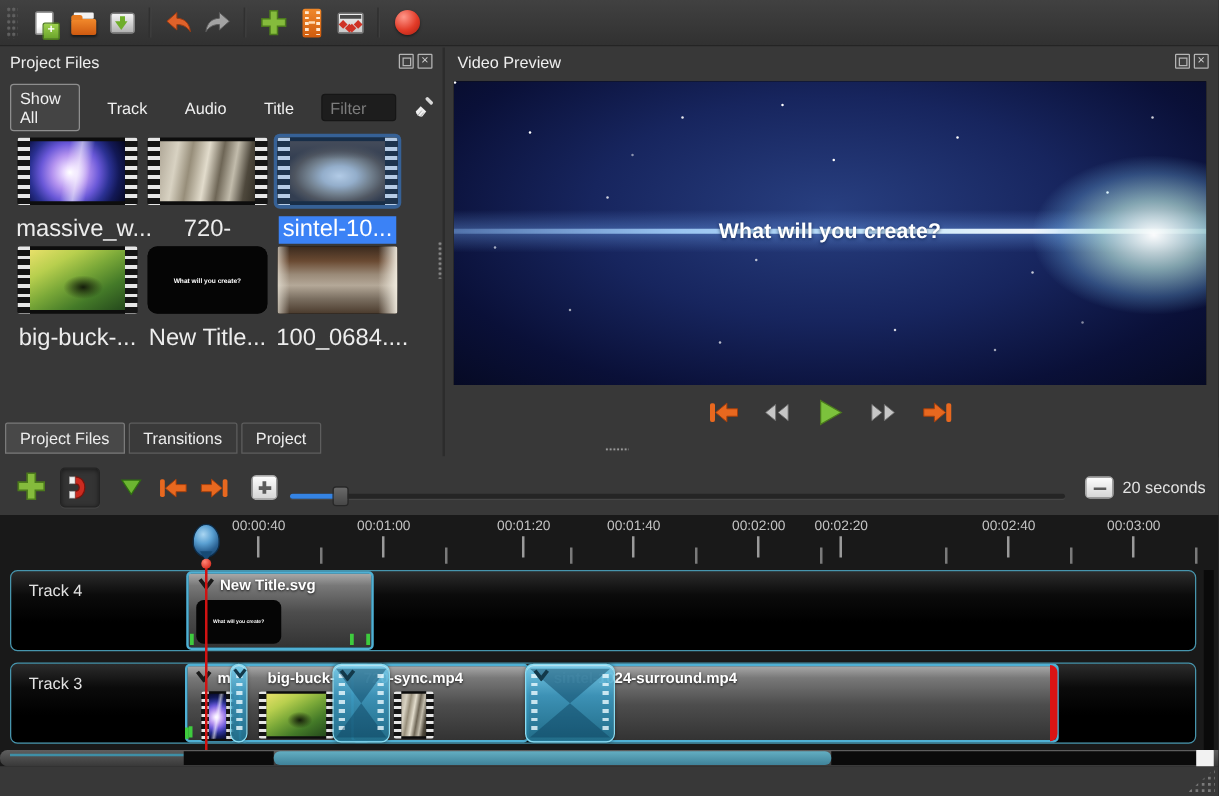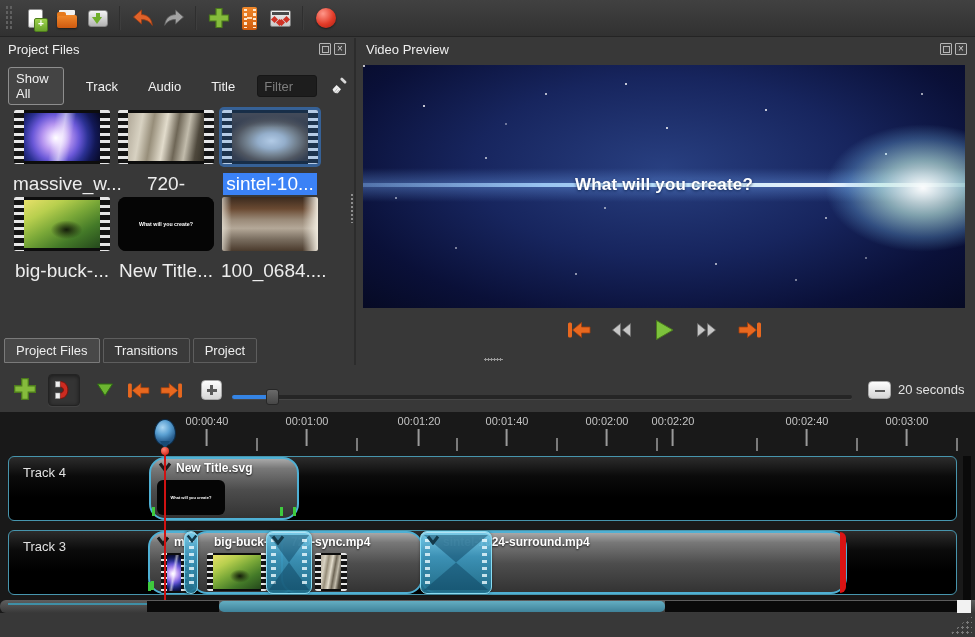--- a/index.html
+++ b/index.html
@@ -107,21 +107,21 @@
   .rlabel{font-size:11px;color:#c4c4c4;}
   .rtick{width:2px;height:17px;background:#9a9a9a;margin-top:2px;}
   .mtick{position:absolute;top:26px;width:2px;height:13px;background:#7a7a7a;transform:translateX(-50%);}
   .balloon{position:absolute;left:154px;top:7px;width:22px;height:27px;background:radial-gradient(circle at 38% 30%,#aad6f2 0%,#5aa0d2 35%,#2a6192 65%,#123d63 100%);border:1px solid #0d2c48;border-radius:50% 50% 50% 50%/54% 54% 46% 46%;z-index:7;}
   .balloon::after{content:"";position:absolute;left:50%;bottom:-9px;transform:translateX(-50%);border:5px solid transparent;border-top:8px solid #174a74;}
   .phdot{position:absolute;left:161px;top:35px;width:8px;height:8px;border-radius:50%;background:radial-gradient(circle at 35% 30%,#ff8575,#cc1408);z-index:8;}
   .phline{position:absolute;left:164px;top:38px;width:2px;height:162px;background:#d01212;z-index:6;}
 
   .track{position:absolute;left:8px;width:949px;height:65px;border:1px solid #4795ad;border-radius:6px;background:linear-gradient(180deg,#2c2c2c 0%,#0b0b0b 30%,#000 65%);overflow:visible;}
   .track-label{position:absolute;left:14px;top:8px;font-size:13px;color:#e2e2e2;z-index:1;}
-  .clip{position:absolute;top:0px;height:63px;background:linear-gradient(180deg,#a8a8a8 0%,#787878 16%,#4d4d4d 52%,#333333 100%);border:2px solid #4fb0d4;border-radius:16px;z-index:2;}
+  .clip{position:absolute;top:0px;height:63px;background:linear-gradient(180deg,#a8a8a8 0%,#787878 16%,#4d4d4d 52%,#333333 100%);border:2px solid #4fb0d4;border-radius:4px;z-index:2;}
   .clip-title{position:absolute;top:2px;font-weight:bold;font-size:12px;color:#fff;text-shadow:0 1px 2px rgba(0,0,0,.8);white-space:nowrap;z-index:2;}
   .chev{position:absolute;top:3px;z-index:2;}
   .mini{position:absolute;background:#0d0d0d;overflow:hidden;border-radius:2px;z-index:1;}
   .mini.film::before,.mini.film::after{width:6px;background:repeating-linear-gradient(180deg,#e6e6e6 0 2.5px,#141414 2.5px 6px);}
   .mini.film .pic{left:6px;right:6px;top:2px;bottom:2px;}
   .titleclip-thumb{position:absolute;left:6px;top:21px;width:68px;height:35px;background:#050505;border-radius:6px;display:flex;align-items:center;justify-content:center;z-index:1;}
   .trans{position:absolute;top:0px;height:63px;background:linear-gradient(180deg,rgba(120,205,235,.95) 0%,rgba(58,150,189,.92) 40%,rgba(32,113,143,.92) 100%);border:1px solid #8adcf2;border-radius:7px;z-index:3;box-shadow:inset 0 1px 0 rgba(255,255,255,.45),0 0 3px rgba(0,0,0,.4);}
   .trans .bow{position:absolute;inset:0;width:100%;height:100%;}
   .trans.sprockets::before,.trans.sprockets::after{content:"";position:absolute;top:7px;bottom:7px;width:5px;background:repeating-linear-gradient(180deg,rgba(235,250,255,.8) 0 3px,rgba(0,0,0,0) 3px 7px);}
   .trans.sprockets::before{left:4px;} .trans.sprockets::after{right:4px;}

